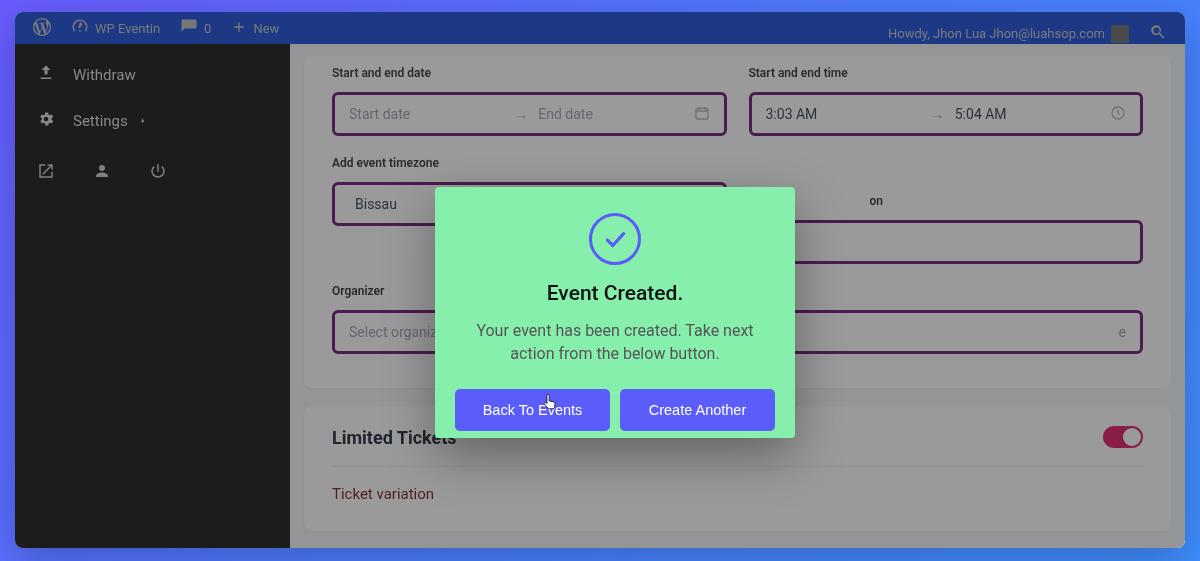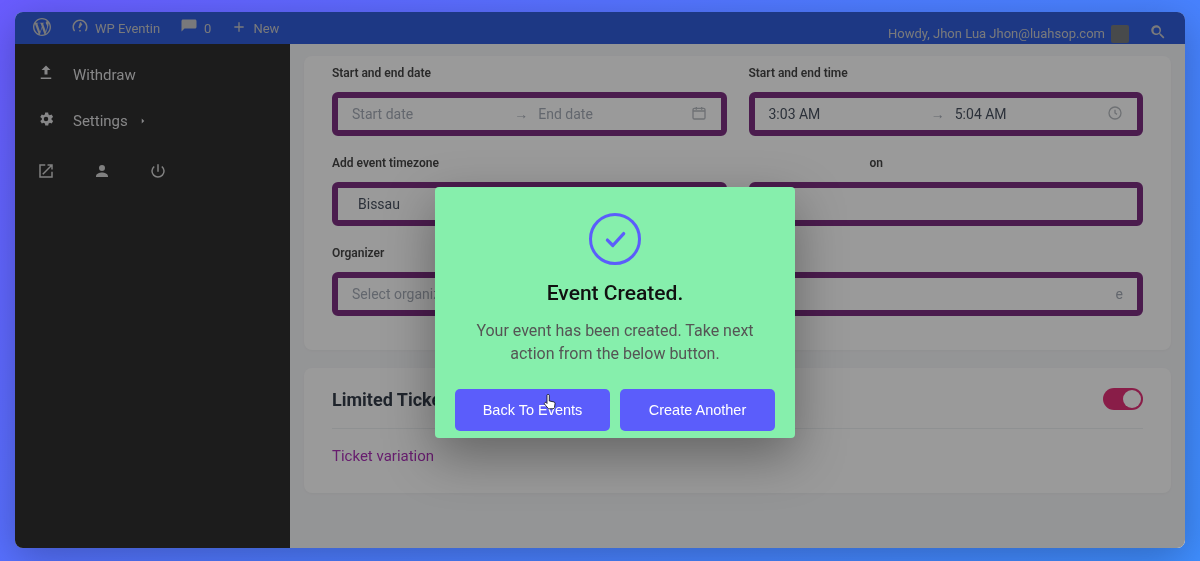--- a/index.html
+++ b/index.html
@@ -80,21 +80,21 @@
     padding: 20px 28px 28px;
     box-shadow: 0 1px 3px rgba(0,0,0,0.04);
   }
   .card.top { margin-top: 12px; padding-top: 10px; }
   .form-row { display: flex; gap: 22px; margin-bottom: 20px; }
   .form-group { flex: 1; }
   .form-label {
     font-size: 12px; font-weight: 600; color: #333; margin-bottom: 12px; display: block;
   }
   .input-wrap {
-    border: 6px solid #701a75; border-radius: 6px; height: 44px;
+    border: 3px solid #701a75; border-radius: 6px; height: 44px;
     display: flex; align-items: center; padding: 0 14px; position: relative;
     color: #9ca3af; font-size: 14px;
   }
   .input-wrap .sub { flex: 1; }
   .input-wrap .arrow-sep { color: #9ca3af; padding: 0 10px; font-size: 14px; }
   .input-wrap .icon-right {
     color: #b0b4ba;
   }
   .input-filled { color: #374151; }
   .toggle-row {
@@ -104,21 +104,21 @@
   .toggle-label { font-size: 18px; font-weight: 700; color: #1f2937; }
   .toggle {
     width: 40px; height: 22px; border-radius: 11px; background: #e11d6b;
     position: relative; cursor: pointer;
   }
   .toggle::after {
     content: ""; position: absolute; width: 18px; height: 18px; border-radius: 50%;
     background: #fff; top: 2px; right: 2px;
   }
   .subrow-label {
-    font-size: 15px; color: #a21caf; padding-top: 4px;
+    font-size: 15px; color: #7f1d1d; padding-top: 4px;
   }
   
   .dim {
     position: absolute; inset: 0; background: rgba(30,30,30,0.45);
   }
   
   .modal {
     position: absolute;
     left: 420px; top: 175px; width: 360px;
     background: #86efac; border-radius: 4px;
@@ -276,21 +276,21 @@
       </div>
 
       <div class="form-row">
         <div class="form-group">
           <label class="form-label">Add event timezone</label>
           <div class="input-wrap input-filled" style="padding-left:20px;">
             <span class="sub">Bissau</span>
           </div>
         </div>
         <div class="form-group">
-          <label class="form-label" style="text-align:right; padding-right:260px;"><span>on</span></label>
+          <label class="form-label" style="text-align:right; padding-right:260px;margin-top:38px;"><span>on</span></label>
           <div class="input-wrap"></div>
         </div>
       </div>
 
       <div class="form-row" style="margin-bottom:6px;">
         <div class="form-group">
           <label class="form-label">Organizer</label>
           <div class="input-wrap">
             <span class="sub">Select organizer</span>
           </div>

